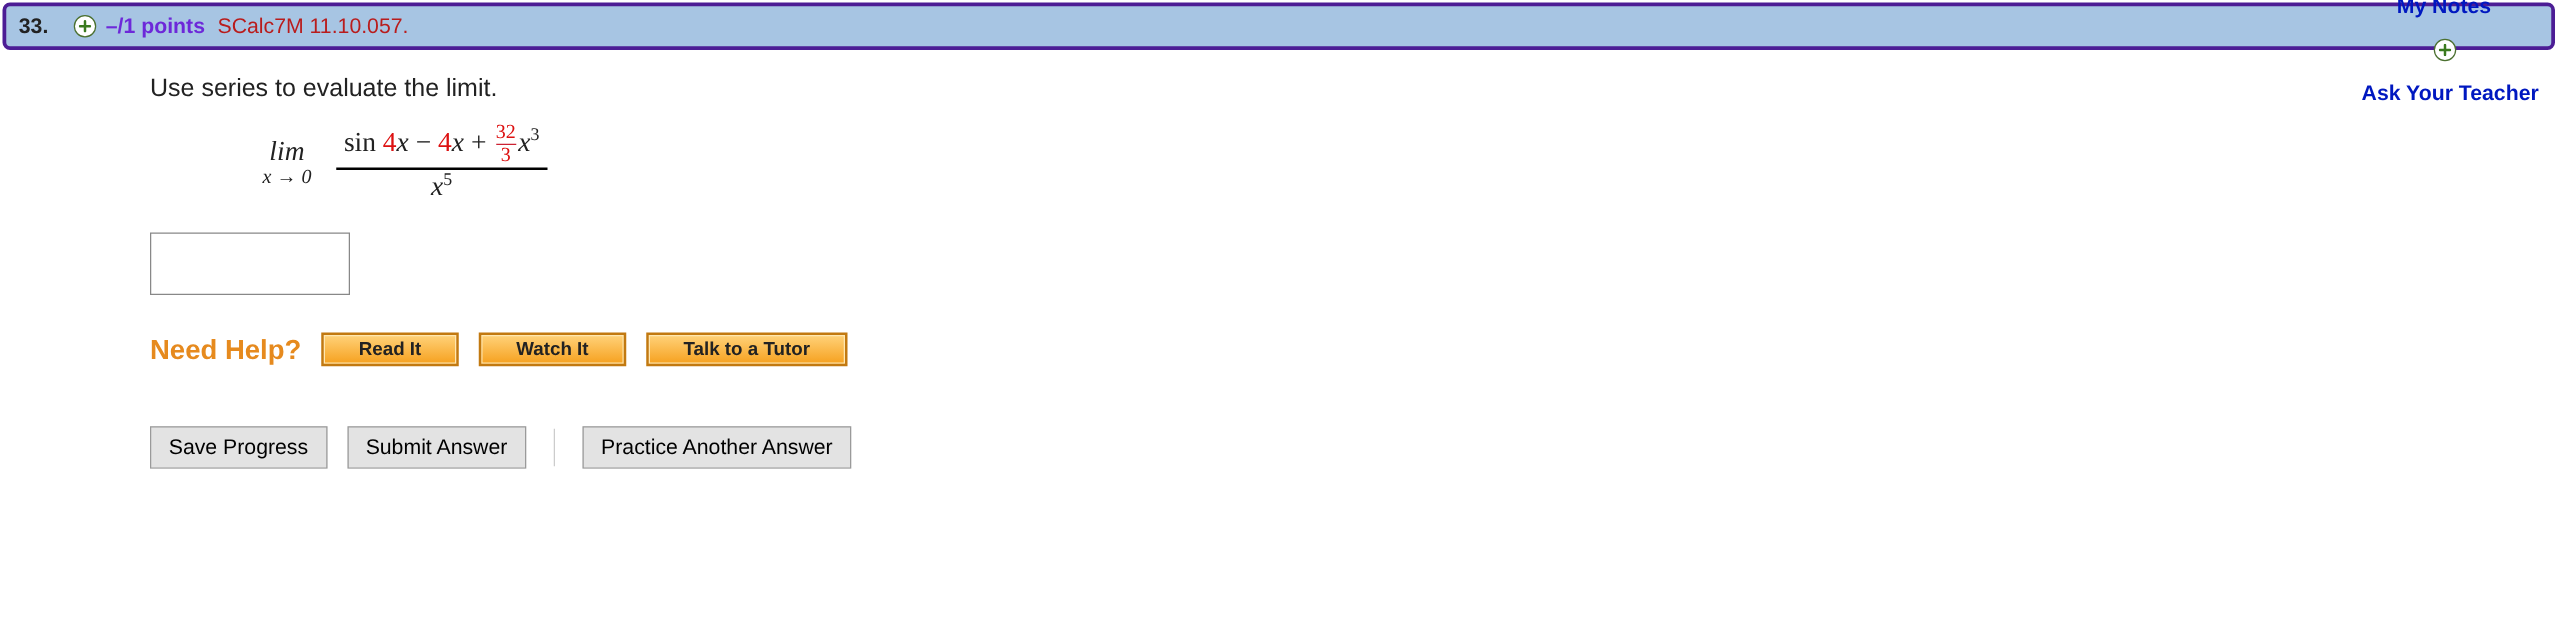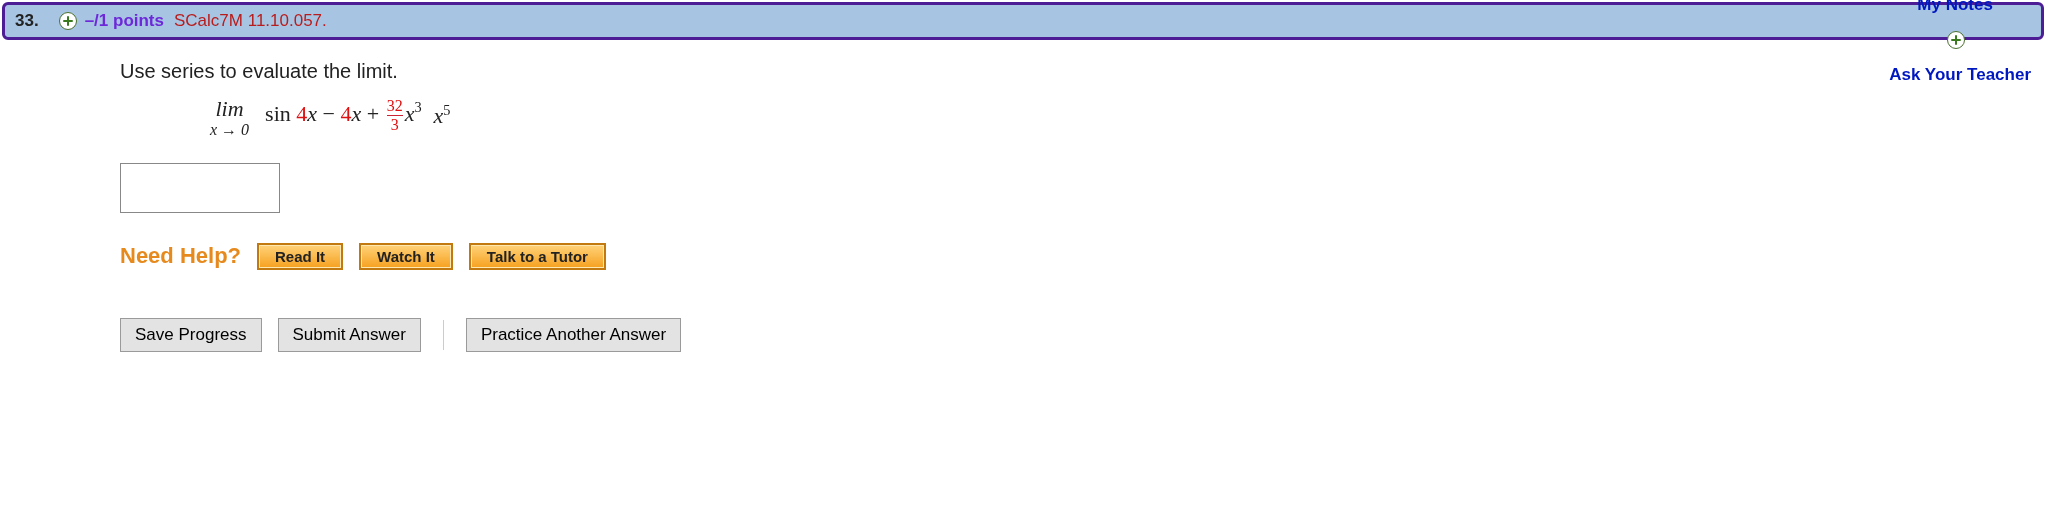--- a/index.html
+++ b/index.html
@@ -84,34 +84,34 @@
   .content {
     padding: 20px 0 0 120px;
     position: relative;
   }
   .prompt { margin-bottom: 14px; font-size: 20px;}
   .math-block {
     margin: 0 0 24px 90px;
     font-family: "Times New Roman", Times, serif;
     font-size: 22px;
     display: flex;
-    align-items: flex-start;
-    gap: 10px;
+    align-items: center;
+    gap: 20px;
   }
   .lim-stack {
     display: flex;
     flex-direction: column;
     align-items: center;
     line-height: 1.1;
     font-style: italic;
   }
   .lim-sub { font-size: 16px; font-style: italic;}
   .frac {
     display: inline-flex;
-    flex-direction: row;
+    flex-direction: column;
     align-items: center;
   }
   .frac .num, .frac .den { padding: 0 6px; white-space: nowrap;}
   .frac .bar { width: 100%; height: 0; border-top: 2px solid #000; }
   .frac-sm {
     display: inline-flex;
     flex-direction: column;
     align-items: center;
     font-size: 16px;
     vertical-align: middle;
@@ -138,21 +138,21 @@
     margin-bottom: 48px;
   }
   .need-help {
     color: #e68a1e;
     font-weight: bold;
     font-size: 22px;
   }
   .help-btn {
     background: linear-gradient(to bottom, #ffd27a 0%, #f6a11f 100%);
     border: 2px solid #c27910;
-    padding: 3px 16px;
+    padding: 3px 28px;
     font-weight: bold;
     font-size: 15px;
     color: #222;
     cursor: pointer;
     box-shadow: inset 0 0 0 1px #ffe7b0;
     font-family: Arial, sans-serif;
   }
   .bottom-row {
     display:flex;
     align-items:center;

